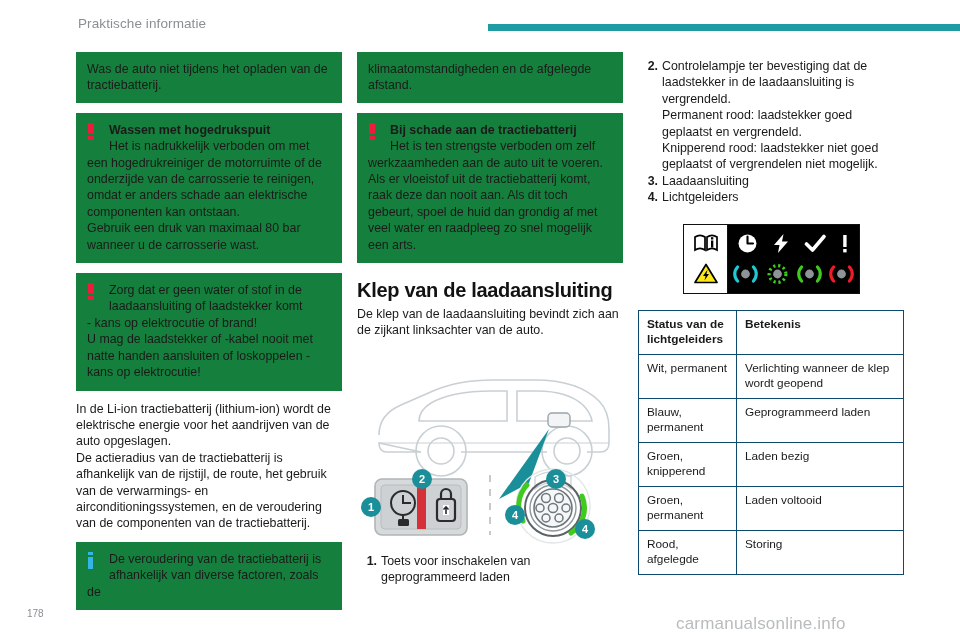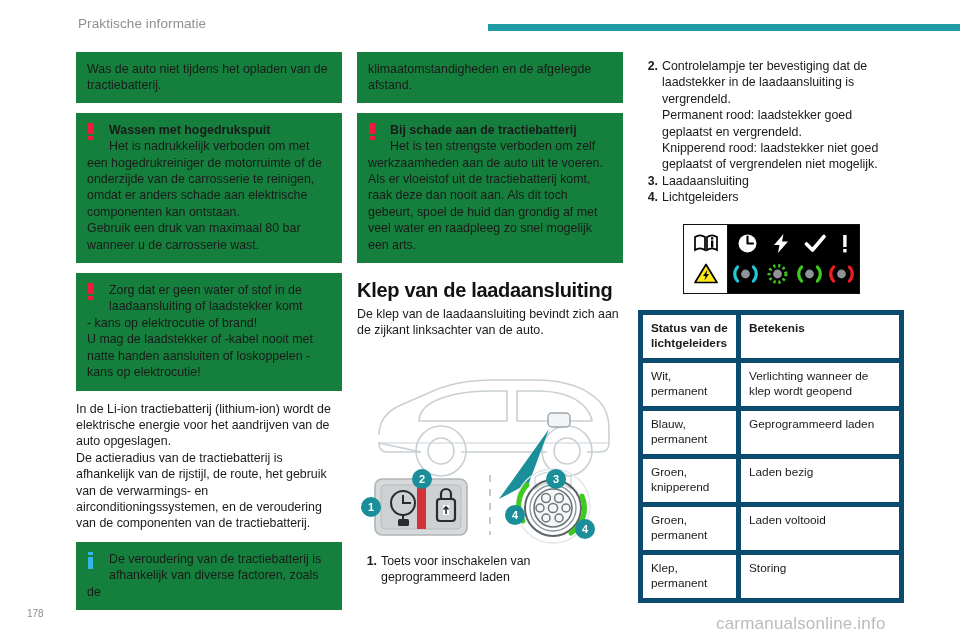--- a/index.html
+++ b/index.html
@@ -189,21 +189,21 @@
   table.status-table {
     border-collapse: collapse;
     width: 266px;
     margin-top: 16px;
     font-size: 11.8px;
     line-height: 15px;
     table-layout: fixed;
   }
   table.status-table th,
   table.status-table td {
-    border: 5px solid #0c4a6e;
+    border: 1px solid #0c4a6e;
     padding: 6px 7px 7px 8px;
     vertical-align: top;
     text-align: left;
   }
   table.status-table th { font-weight: bold; }
   table.status-table col.c1 { width: 98px; }
 
   
   .page-number {
     position: absolute;
@@ -212,21 +212,20 @@
     font-size: 10px;
     color: #8a8f94;
   }
   .watermark {
     position: absolute;
     left: 676px;
     top: 614px;
     font-size: 17px;
     color: #b9bcbe;
     letter-spacing: 0.2px;
-    margin-left: 40px;
   }
 </style>
 </head>
 <body>
 
 <div class="header">
   <div class="header-title">Praktische informatie</div>
   <div class="header-rule"></div>
 </div>
 
@@ -497,21 +496,21 @@
       </tr>
       <tr>
         <td>Groen, knipperend</td>
         <td>Laden bezig</td>
       </tr>
       <tr>
         <td>Groen, permanent</td>
         <td>Laden voltooid</td>
       </tr>
       <tr>
-        <td>Klep, permanent</td>
+        <td>Rood, afgelegde</td>
         <td>Storing</td>
       </tr>
     </tbody>
   </table>
 </div>
 
 <div class="page-number">178</div>
 <div class="watermark">carmanualsonline.info</div>
 
 </body></html>

